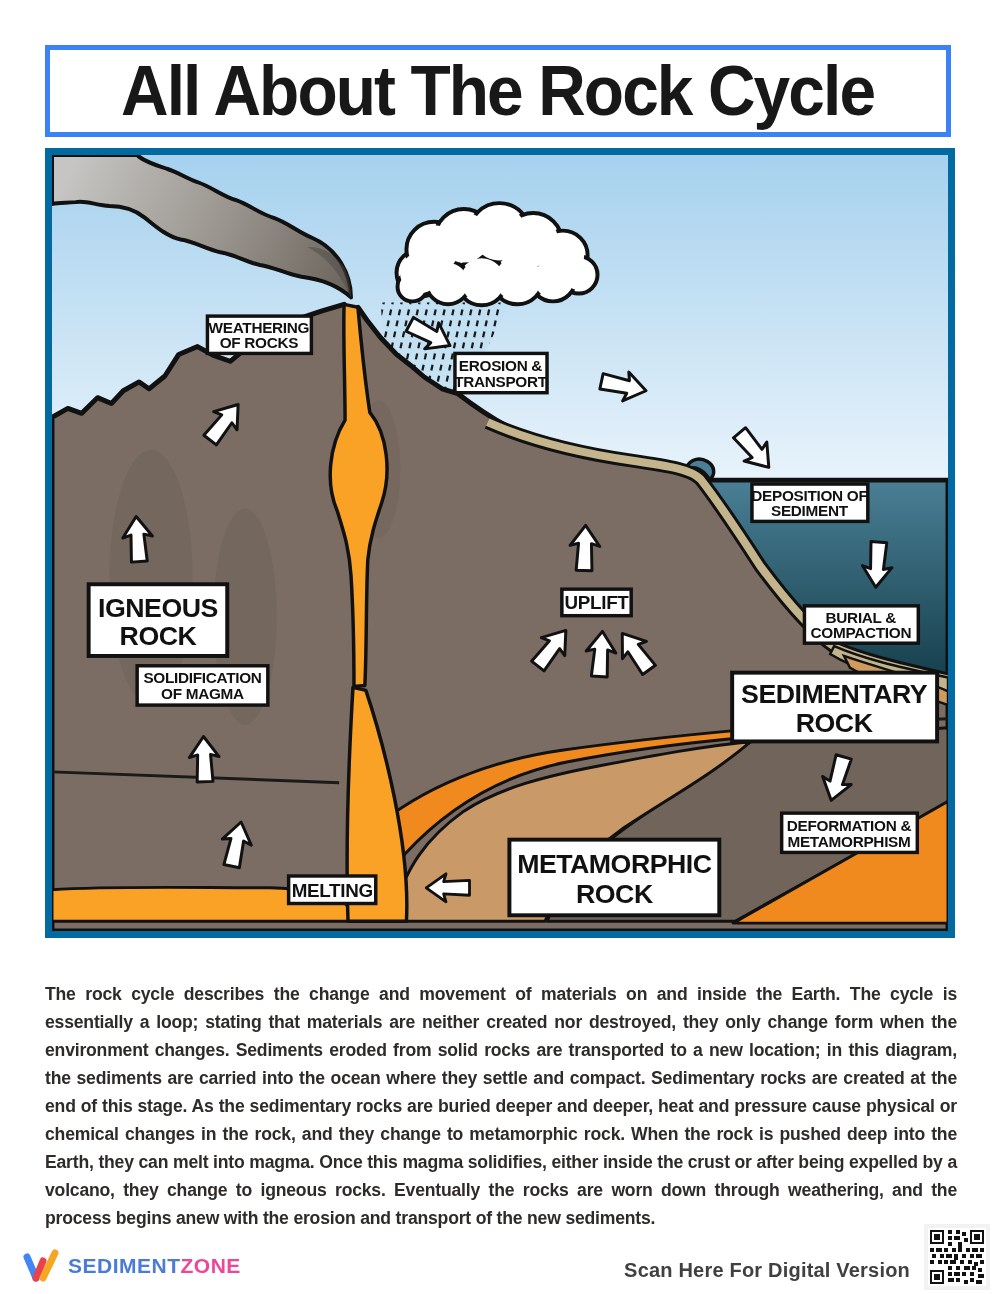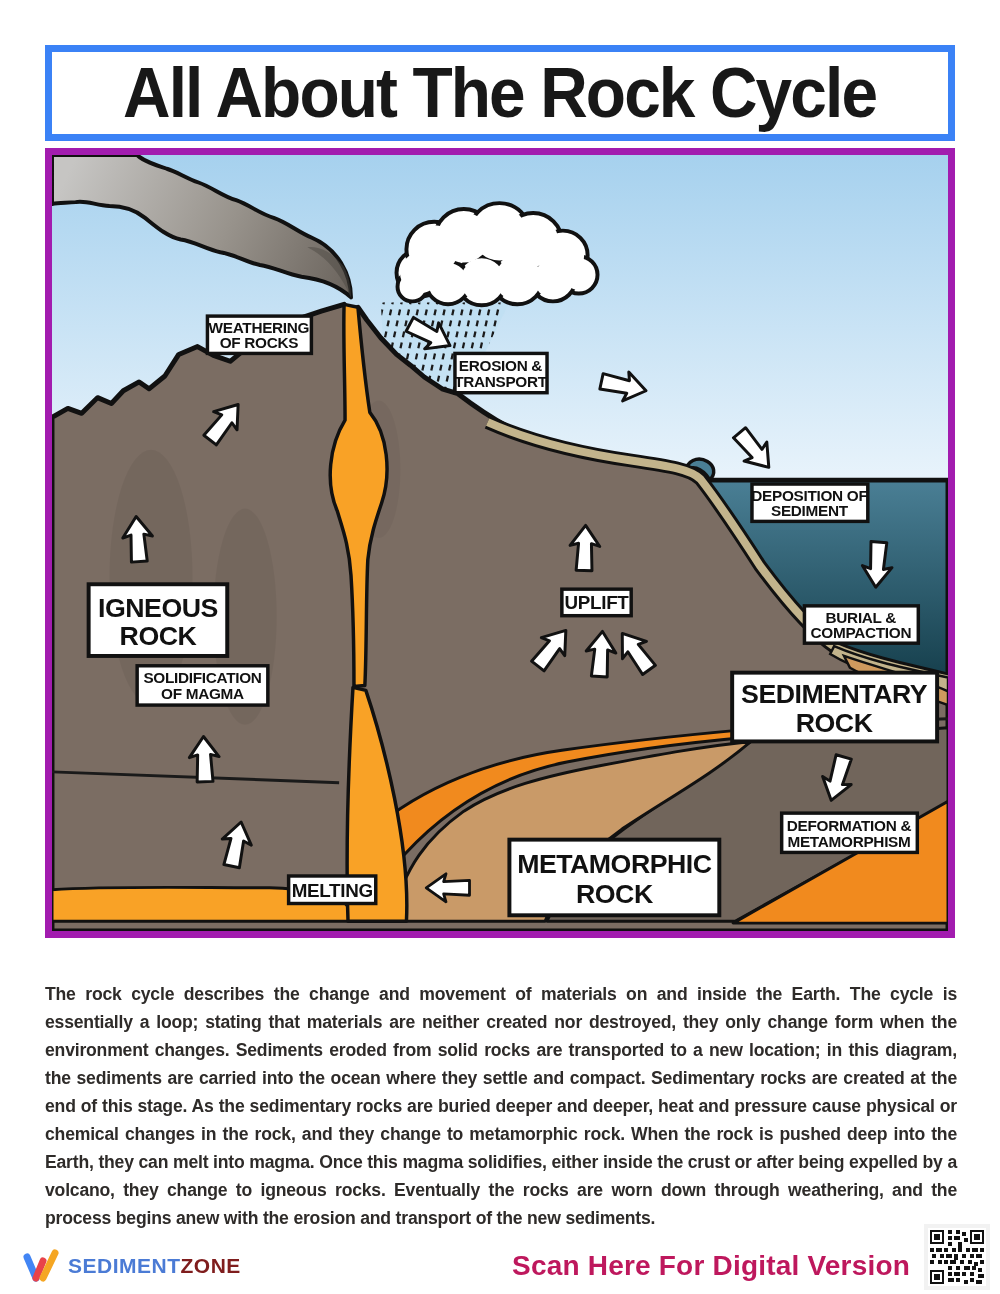--- a/index.html
+++ b/index.html
@@ -3,51 +3,51 @@
 <meta charset="utf-8">
 <style>
   html,body{margin:0;padding:0;}
   body{
     width:1000px;height:1294px;background:#ffffff;overflow:hidden;
     font-family:"Liberation Sans", sans-serif;position:relative;
   }
   .sheet{position:absolute;inset:0;}
   .banner{
     position:absolute;left:45px;top:45px;width:896px;height:82px;
-    border:7px solid #3b82f6;background:#ffffff;
+    border:5px solid #3b82f6;background:#ffffff;
     display:flex;align-items:center;justify-content:center;
   }
   .banner span{
     font-size:70px;font-weight:bold;color:#181818;letter-spacing:-2px;
     transform:scaleX(0.94);white-space:nowrap;
   }
   .frame{
     position:absolute;left:45px;top:148px;width:896px;height:776px;
-    border:7px solid #a21caf;background:#bfe0f2;
+    border:7px solid #0369a1;background:#bfe0f2;
   }
   .frame svg{display:block;width:100%;height:100%;}
   svg text{font-family:"Liberation Sans", sans-serif;font-weight:bold;fill:#111;}
   .lbl-sm{font-size:15.5px;letter-spacing:-0.3px;}
   .lbl-md{font-size:19px;letter-spacing:-0.3px;}
   .lbl-lg{font-size:27px;letter-spacing:-0.5px;}
   .para{
     position:absolute;left:45px;top:962px;width:912px;
     font-size:17.6px;font-weight:bold;color:#2e2b29;line-height:28px;
     text-align:justify;letter-spacing:-0.2px;
   }
   .footer{
     position:absolute;left:0;top:1214px;width:1000px;height:80px;
     display:flex;align-items:flex-end;
   }
   .brand{display:flex;align-items:center;margin-left:22px;margin-bottom:10px;}
   .brand svg{display:block;}
   .brand-text{font-size:21px;font-weight:bold;letter-spacing:0.5px;margin-left:8px;}
   .scan-text{
     margin-left:auto;margin-right:14px;margin-bottom:12px;
-    font-size:28px;color:#be185d;font-weight:bold;letter-spacing:0.2px;
+    font-size:20px;color:#404040;font-weight:bold;letter-spacing:0.2px;
   }
   .qr{margin-right:10px;margin-bottom:4px;border:4px solid #f2f2f2;background:#fff;}
 </style>
 </head>
 <body>
 
 <div class="sheet">
 
   <div class="banner">
     <span>All About The Rock Cycle</span>
@@ -272,21 +272,21 @@
 
   <p class="para">The rock cycle describes the change and movement of materials on and inside the Earth. The cycle is essentially a loop; stating that materials are neither created nor destroyed, they only change form when the environment changes. Sediments eroded from solid rocks are transported to a new location; in this diagram, the sediments are carried into the ocean where they settle and compact. Sedimentary rocks are created at the end of this stage. As the sedimentary rocks are buried deeper and deeper, heat and pressure cause physical or chemical changes in the rock, and they change to metamorphic rock. When the rock is pushed deep into the Earth, they can melt into magma. Once this magma solidifies, either inside the crust or after being expelled by a volcano, they change to igneous rocks. Eventually the rocks are worn down through weathering, and the process begins anew with the erosion and transport of the new sediments.</p>
 
   <div class="footer">
     <div class="brand">
       <svg width="38" height="36" viewBox="0 0 38 36">
         <path d="M5,9 L14,30" stroke="#4285f4" stroke-width="7" stroke-linecap="round" fill="none"></path>
         <path d="M14,30 L21,13" stroke="#e8434a" stroke-width="7" stroke-linecap="round" fill="none"></path>
         <path d="M21,30 L33,5" stroke="#f5a623" stroke-width="7" stroke-linecap="round" fill="none"></path>
       </svg>
-      <span class="brand-text"><span style="color:#4b7bd5">SEDIMENT</span><span style="color:#7f1d1d">ZONE</span></span>
+      <span class="brand-text"><span style="color:#4b7bd5">SEDIMENT</span><span style="color:#ec4899">ZONE</span></span>
     </div>
     <div class="scan-text">Scan Here For Digital Version</div>
     <svg class="qr" width="58" height="58" viewBox="0 0 29 29">
       <rect x="0" y="0" width="29" height="29" fill="#fff"></rect>
       <g fill="#111">
         <rect x="1" y="1" width="7" height="7"></rect>
           <rect x="21" y="1" width="7" height="7"></rect>
           <rect x="1" y="21" width="7" height="7"></rect>
         <rect x="2" y="2" width="5" height="5" fill="#fff"></rect>
           <rect x="22" y="2" width="5" height="5" fill="#fff"></rect>

